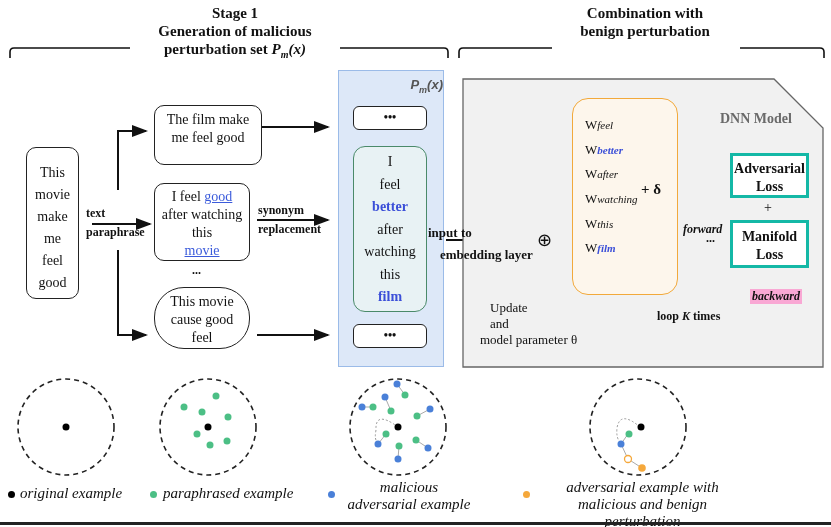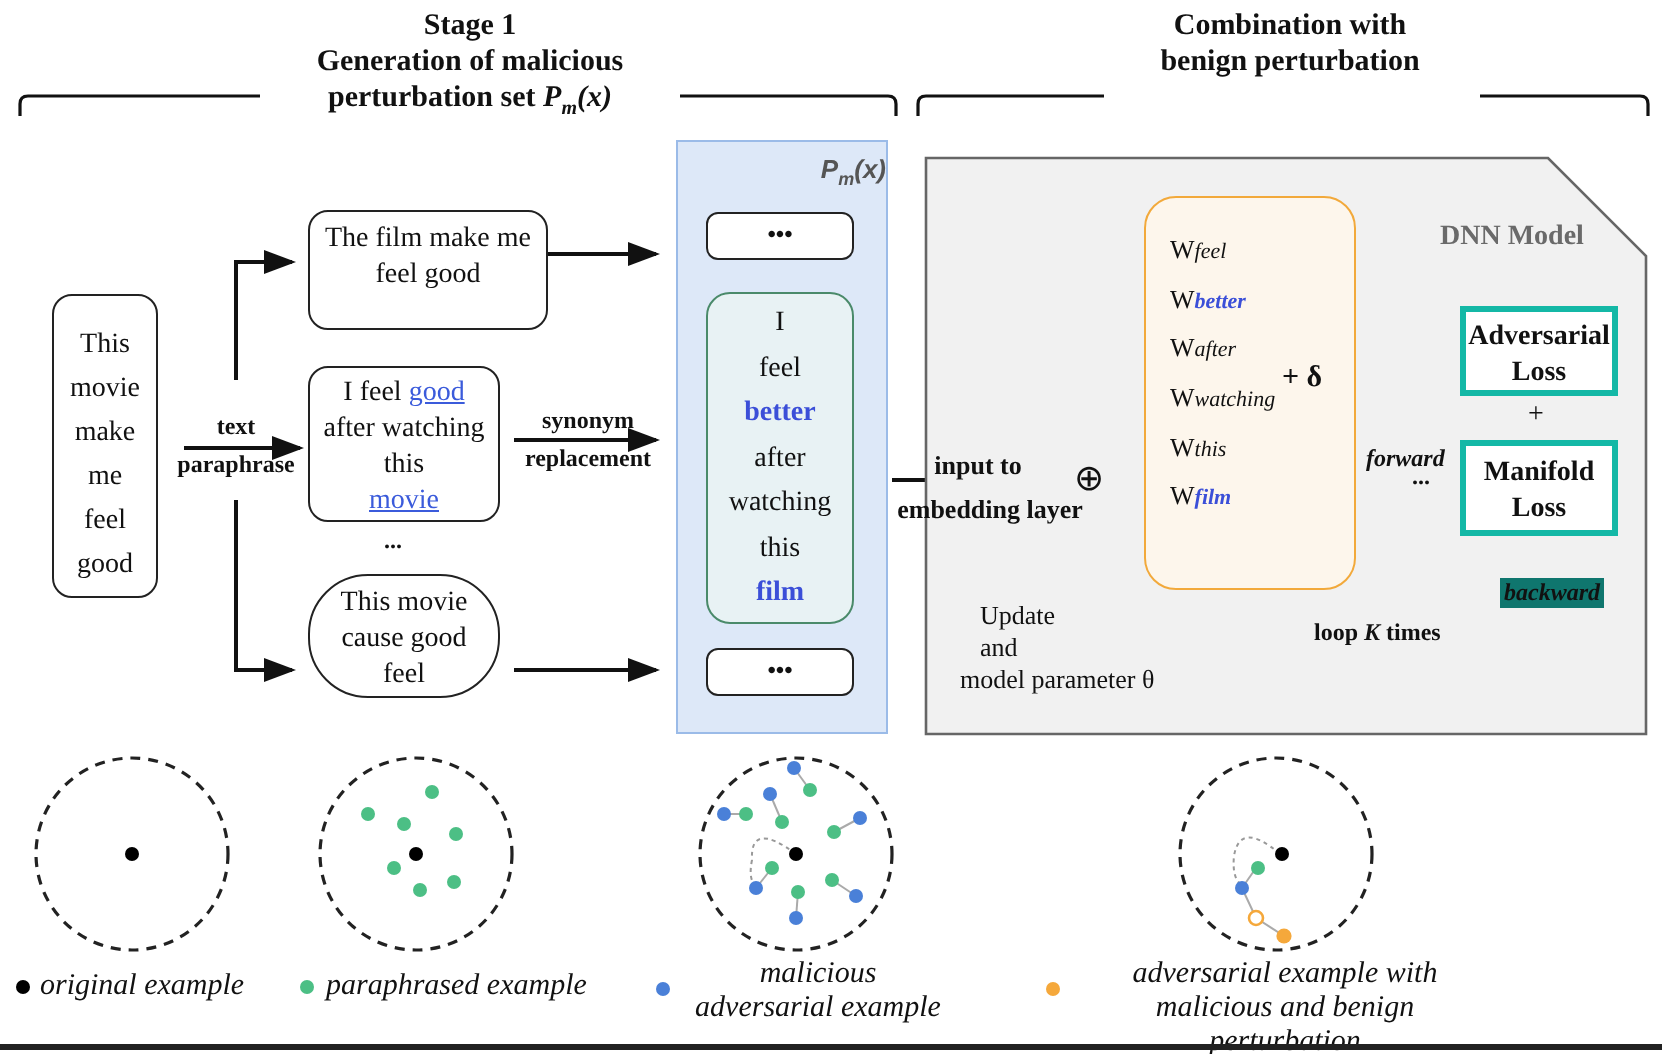--- a/index.html
+++ b/index.html
@@ -5,21 +5,21 @@
   html, body { margin:0; padding:0; background:#ffffff; }
   body { width:831px; height:527px; position:relative; overflow:hidden;
          font-family:"Liberation Serif", serif; color:#111; }
   .abs { position:absolute; }
   .stage-title { position:absolute; text-align:center; font-weight:bold; font-size:15px; line-height:18px; }
   .stage-title sub { font-size:10px; }
   .box { position:absolute; border:1.3px solid #222; border-radius:10px; background:#fff;
          text-align:center; font-size:14px; line-height:18px; box-sizing:border-box; }
   .ul { color:#3b5bdb; text-decoration:underline; }
   .blue-b { color:#3b4fd8; font-weight:bold; }
-  .lbl-b { position:absolute; font-weight:bold; font-size:12px; text-align:center; line-height:16px; }
+  .lbl-b { position:absolute; font-weight:bold; font-size:12px; text-align:left; line-height:16px; }
   .pm-panel { position:absolute; left:338px; top:70px; width:106px; height:297px; background:#dde8f8;
               border:1px solid #9bbbe8; box-sizing:border-box; }
   .pm-title { position:absolute; left:0; right:0; top:6px; text-align:right; font-family:"Liberation Sans", sans-serif;
               font-weight:bold; font-style:italic; font-size:13px; color:#555; }
   .pm-title sub { font-size:9px; }
   .dots-box { position:absolute; left:14px; width:74px; height:24px; border:1.3px solid #222; border-radius:6px;
               background:#fff; text-align:center; font-weight:bold; font-size:12px; line-height:20px; box-sizing:border-box; }
   .green-box { position:absolute; left:14px; top:75px; width:74px; height:166px; border:1.5px solid #4a8a6a; border-radius:12px;
                background:#e8f2f4; text-align:center; font-size:14px; line-height:22.5px; box-sizing:border-box; padding-top:4px; }
   .emb { position:absolute; left:572px; top:98px; width:106px; height:197px; background:#fdf6ec;
@@ -83,21 +83,21 @@
   <div>me</div>
   <div>feel</div>
   <div>good</div>
 </div>
 
 <div class="lbl-b" style="left:86px; top:204px; width:64px; line-height:19px;">
   <div>text</div>
   <div>paraphrase</div>
 </div>
 
-<div class="box" style="left:154px; top:105px; width:120px; height:60px; padding:5px 6px;">
+<div class="box" style="left:154px; top:105px; width:108px; height:60px; padding:5px 6px;">
   <span>The film make me feel good</span>
 </div>
 
 <div class="box" style="left:154px; top:183px; width:96px; height:78px; padding:4px 4px;">
   <span>I feel </span><span class="ul">good</span>
   <div>after watching this</div>
   <span class="ul">movie</span>
 </div>
 
 <div class="abs" style="left:192px; top:263px; font-weight:bold; font-size:12px;">...</div>
@@ -157,21 +157,21 @@
 <div class="loss-box" style="top:153px; height:45px; padding-top:4px;">
   <div>Adversarial</div>
   <div>Loss</div>
 </div>
 <div class="abs" style="left:764px; top:200px; font-size:14px;">+</div>
 <div class="loss-box" style="top:220px; height:48px; padding-top:5px;">
   <div>Manifold</div>
   <div>Loss</div>
 </div>
 
-<div class="abs" style="left:750px; top:289px; font-style:italic; font-weight:bold; font-size:12px; background:#0f766e; padding:0 2px;">backward</div>
+<div class="abs" style="left:750px; top:289px; font-style:italic; font-weight:bold; font-size:12px; background:#f9a8d4; padding:0 2px;">backward</div>
 
 <div class="abs" style="left:657px; top:309px; font-weight:bold; font-size:12px;">
   <span>loop </span><i>K</i><span> times</span>
 </div>
 
 <div class="abs" style="left:490px; top:300px; width:112px; text-align:left; font-size:13px; line-height:16px;font-family:Liberation Serif, serif;">
   <div>Update</div>
   <div>and</div>
   <div style="white-space:nowrap; margin-left:-10px;">model parameter θ</div>
 </div>

